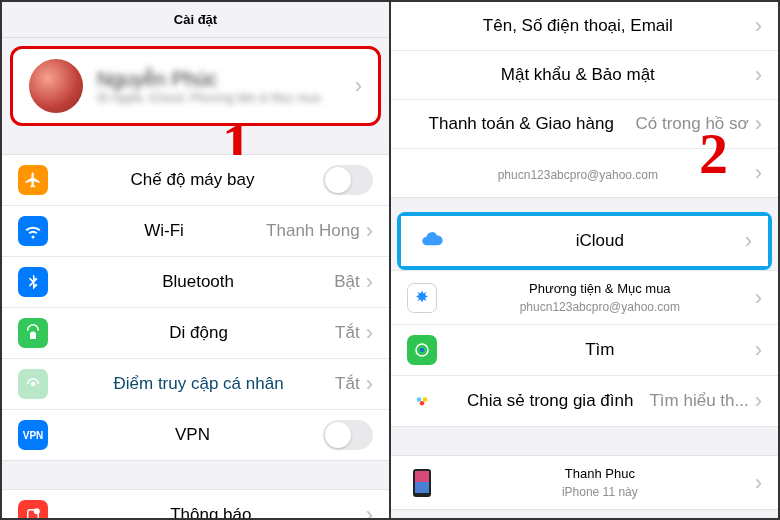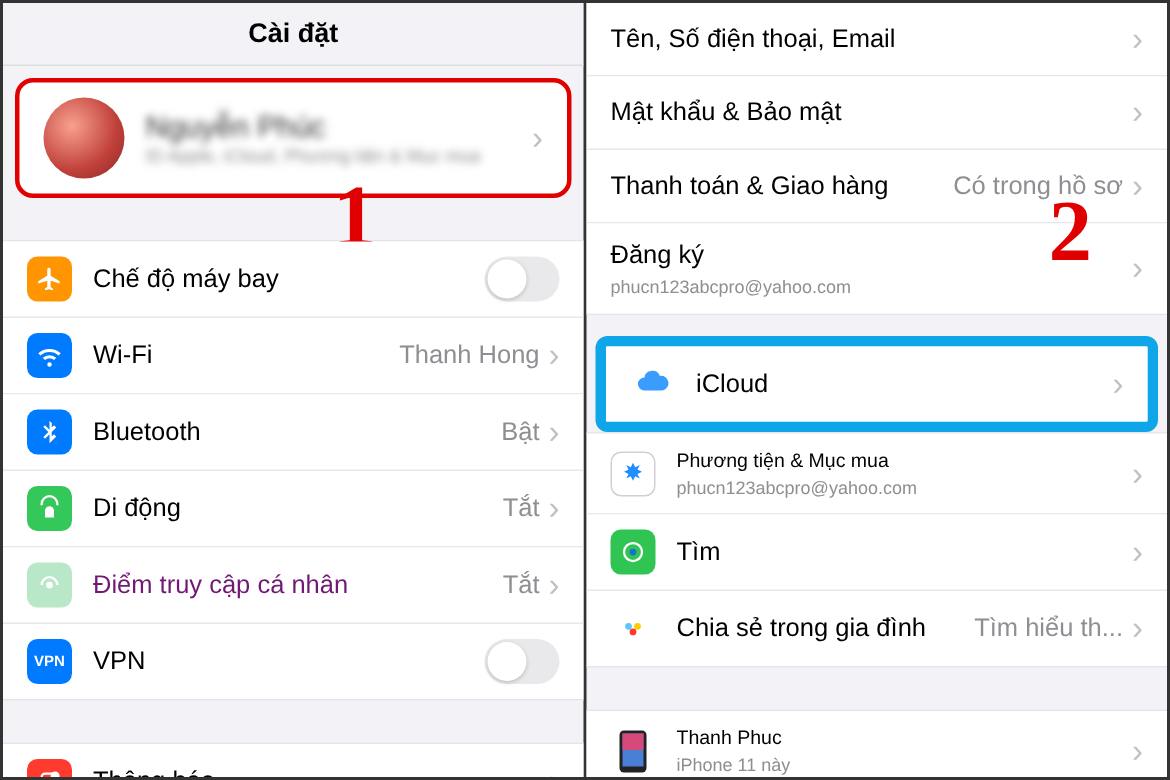--- a/index.html
+++ b/index.html
@@ -1,37 +1,37 @@
 <!DOCTYPE html>
 <html><head>
 <meta charset="utf-8">
 <style>
 * { margin: 0; padding: 0; box-sizing: border-box; font-family: -apple-system, BlinkMacSystemFont, "Segoe UI", Helvetica, Arial, sans-serif; }
 body { width: 780px; height: 520px; background: #333; display: flex; padding: 2px; gap: 2px; }
 .pane { flex: 1; background: #f2f2f7; overflow: hidden; position: relative; }
-.header { background: #f2f2f7; text-align: center; padding: 10px 0; font-size: 18px; font-weight: 600; border-bottom: 1px solid #ddd; }
+.header { background: #f2f2f7; text-align: center; padding: 10px 0; font-size: 13px; font-weight: 600; border-bottom: 1px solid #ddd; }
 .profile-row { background: #fff; display: flex; align-items: center; padding: 10px 16px; margin: 8px; border: 3px solid #e10000; border-radius: 12px; position: relative; }
 .avatar { width: 54px; height: 54px; border-radius: 50%; background: radial-gradient(circle at 35% 35%, #f8a090, #c0403a 60%, #8a2a25); margin-right: 14px; flex-shrink: 0; }
 .profile-text { flex: 1; filter: blur(3px); }
 .profile-name { font-size: 20px; color: #333; font-weight: 500; }
 .profile-sub { font-size: 12px; color: #888; }
 .chevron { color: #c0c0c5; font-size: 22px; margin-left: 6px; }
 .section { background: #fff; margin-top: 28px; border-top: 1px solid #e4e4e8; border-bottom: 1px solid #e4e4e8; }
 .section.tight { margin-top: 14px; }
-.row { display: flex; align-items: center; padding: 10px 16px; border-bottom: 1px solid #e8e8ec; min-height: 48px; background: #fff; position: relative; }
+.row { display: flex; align-items: center; padding: 10px 16px; border-bottom: 1px solid #e8e8ec; min-height: 48px; background: #fff; position: relative; text-align: center; }
 .row:last-child { border-bottom: none; }
 .icon-box { width: 30px; height: 30px; border-radius: 7px; margin-right: 14px; display: flex; align-items: center; justify-content: center; flex-shrink: 0; }
 .icon-svg { width: 18px; height: 18px; }
 .label { flex: 1; font-size: 17px; color: #000; }
 .label-sub { font-size: 12px; color: #8e8e93; margin-top: 4px; }
 .detail { font-size: 17px; color: #8e8e93; margin-right: 0; }
 .toggle { width: 50px; height: 30px; background: #e9e9eb; border-radius: 15px; position: relative; }
 .toggle::after { content: ""; position: absolute; width: 26px; height: 26px; background: #fff; border-radius: 50%; top: 2px; left: 2px; box-shadow: 0 1px 3px rgba(0,0,0,0.2); }
 .step-num { position: absolute; font-size: 58px; font-weight: 700; color: #e10000; font-family: Georgia, serif; pointer-events: none; }
-.highlight-box { border: 7px solid #0ea5e9; border-radius: 8px; margin: 0 6px; }
+.highlight-box { border: 4px solid #0ea5e9; border-radius: 8px; margin: 0 6px; }
 .highlight-box .row { border-bottom: none; }
 .section-nomargin { background: #fff; }
 .pane2-top .row { padding: 11px 16px; }
 .device-icon { width: 30px; height: 30px; margin-right: 14px; display:flex; align-items:center; justify-content:center; flex-shrink:0; }
 </style>
 </head>
 <body>
 
 <div class="pane">
   <div class="header">Cài đặt</div>
@@ -87,21 +87,21 @@
       <div class="detail">Tắt</div>
       <span class="chevron">›</span>
     </div>
     <div class="row">
       <div class="icon-box" style="background:#b8e8c8">
         <svg class="icon-svg" viewBox="0 0 24 24" fill="#fff">
             <circle cx="12" cy="12" r="3"></circle>
             <path d="M12 4a8 8 0 0 1 8 8h-2a6 6 0 0 0-6-6V4zM4 12a8 8 0 0 1 8-8v2a6 6 0 0 0-6 6H4z"></path>
           </svg>
       </div>
-      <div class="label" style="color:#701a75">Điểm truy cập cá nhân</div>
+      <div class="label" style="color:#0c4a6e">Điểm truy cập cá nhân</div>
       <div class="detail">Tắt</div>
       <span class="chevron">›</span>
     </div>
     <div class="row">
       <div class="icon-box" style="background:#007aff;font-size:10px;color:#fff;font-weight:600">VPN</div>
       <div class="label">VPN</div>
       <div class="toggle"></div>
     </div>
   </div>
 
@@ -130,21 +130,20 @@
       <div class="label">Mật khẩu &amp; Bảo mật</div>
       <span class="chevron">›</span>
     </div>
     <div class="row">
       <div class="label">Thanh toán &amp; Giao hàng</div>
       <div class="detail">Có trong hồ sơ</div>
       <span class="chevron">›</span>
     </div>
     <div class="row">
       <div style="flex:1">
-        <div style="font-size:17px">Đăng ký</div>
         <div class="label-sub">phucn123abcpro@yahoo.com</div>
       </div>
       <span class="chevron">›</span>
     </div>
   </div>
 
   <div class="step-num" style="top:118px; right:50px;">2</div>
 
   <div class="section tight" style="border:none;background:transparent">
     <div class="highlight-box">

